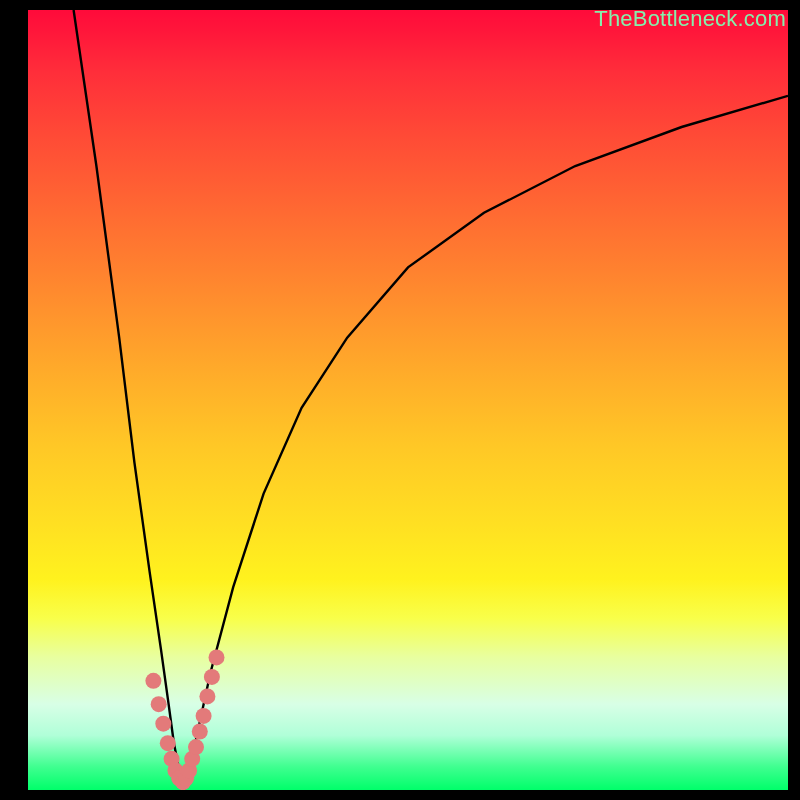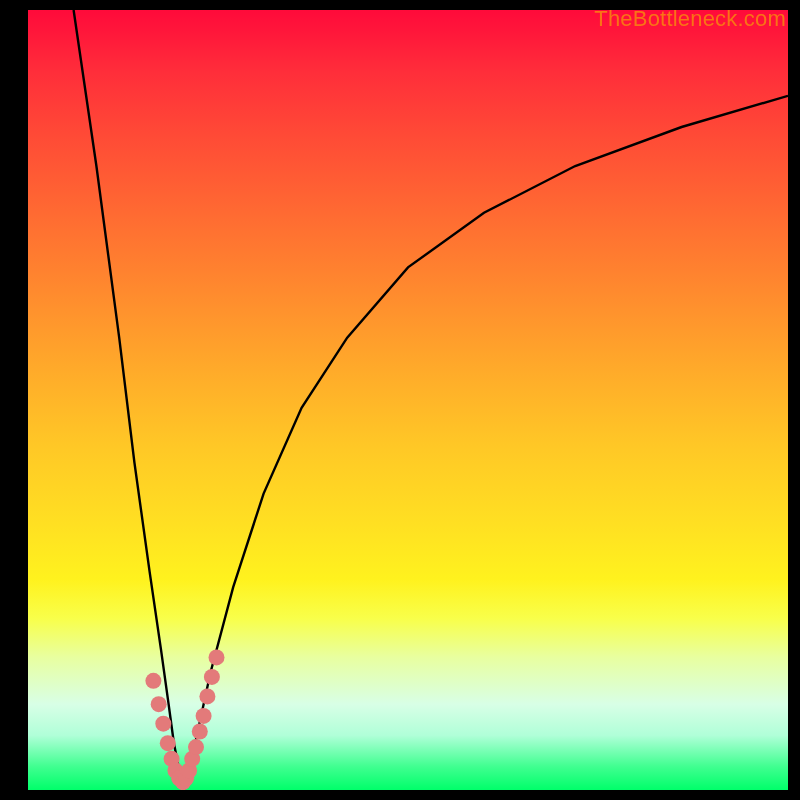--- a/index.html
+++ b/index.html
@@ -45,21 +45,21 @@
       #40ff90 97%,
       #00ff6a 100%
     );
   }
   .watermark {
     position: absolute;
     top: 6px;
     right: 14px;
     font-family: Arial, Helvetica, sans-serif;
     font-size: 22px;
-    color: #f97316;
+    color: #86efac;
     font-weight: 500;
     letter-spacing: 0.2px;
   }
   svg.curves {
     position: absolute;
     inset: 0;
   }
 </style>
 </head>
 <body>

